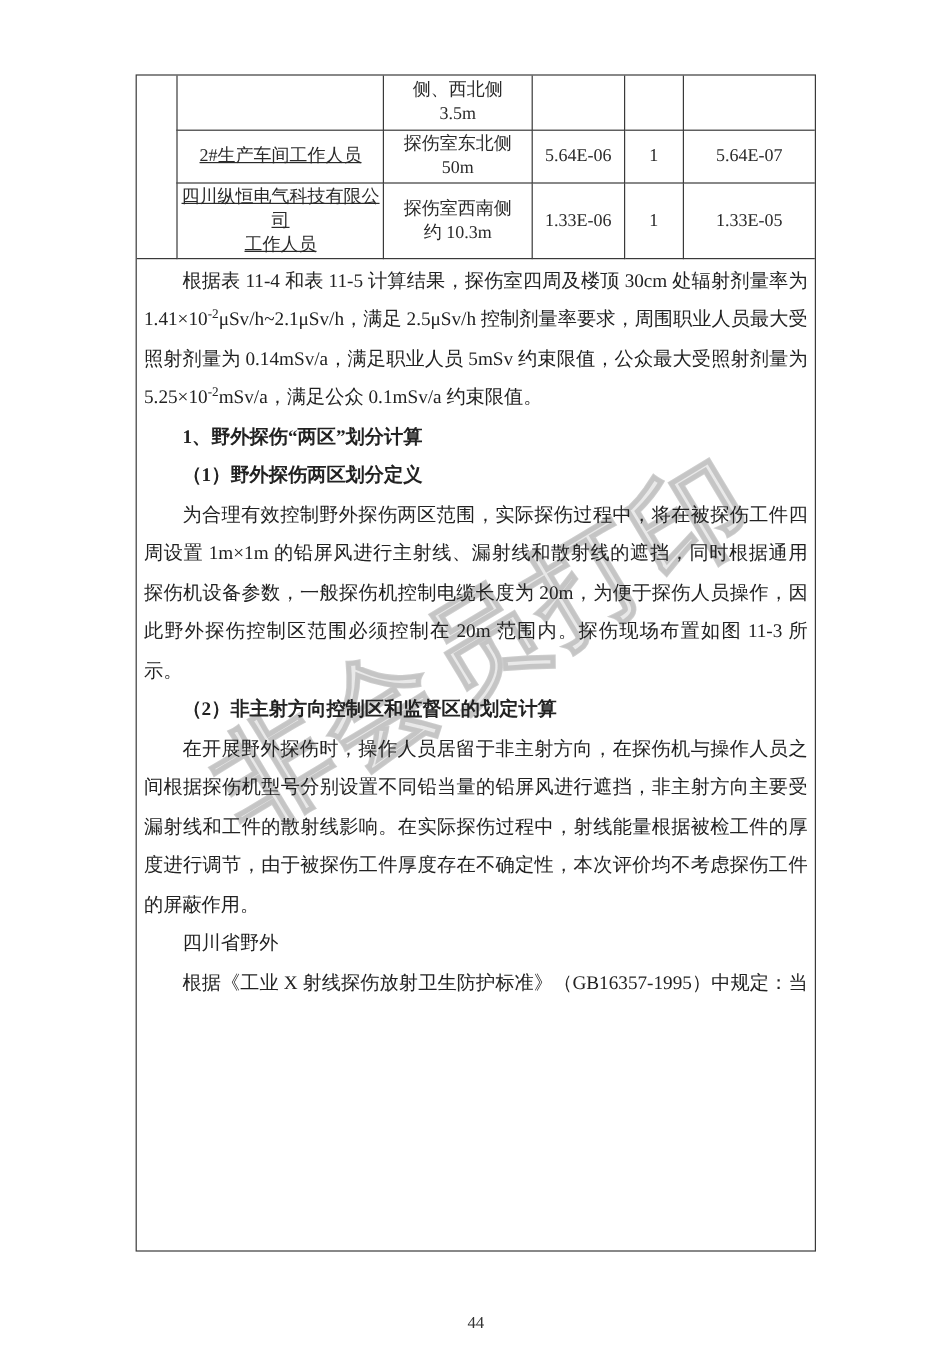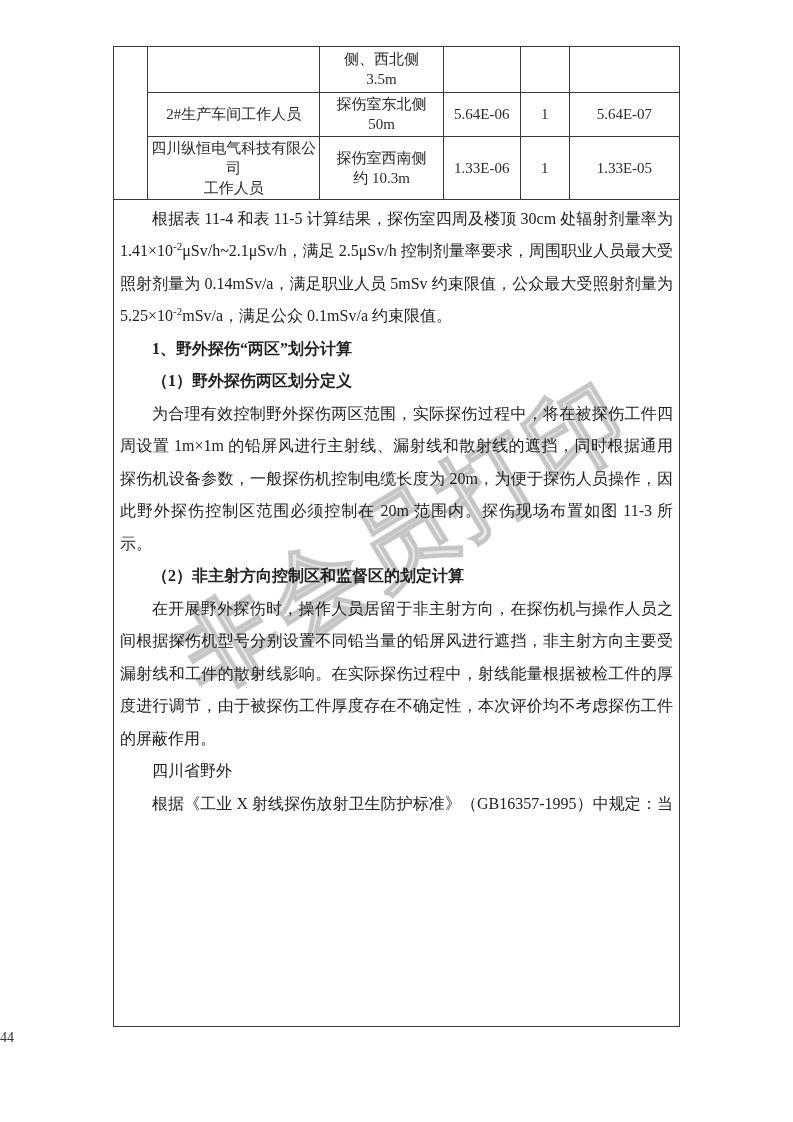--- a/index.html
+++ b/index.html
@@ -28,21 +28,21 @@
     letter-spacing: 6px;
     white-space: nowrap;
     color: rgba(200, 200, 200, 0.40);
     -webkit-text-stroke: 1.5px rgba(178, 178, 178, 0.65);
     z-index: 1;
     pointer-events: none;
   }
   .frame {
     position: absolute;
     left: 113px;
-    top: 46px;
+    top: 62px;
     width: 565px;
     height: 979px;
     border: 1.5px solid #3a3a3a;
     z-index: 2;
     box-sizing: content-box;
   }
   table.dose-table {
     width: 100%;
     border-collapse: collapse;
     table-layout: fixed;
@@ -54,43 +54,43 @@
     text-align: center;
     vertical-align: middle;
     white-space: pre-line;
     line-height: 20px;
     padding: 1px 2px;
   }
   table.dose-table tr { height: 44px; }
   table.dose-table tr.r1 { height: 45px; }
   table.dose-table tr.r3 { height: 41px; }
   table.dose-table td.c0 { border-top: none; }
-  table.dose-table tr td:first-child { border-left: none; }
+  table.dose-table tr td:first-child { border-left: none; text-decoration: underline; }
   table.dose-table tr td:last-child { border-right: none; }
   table.dose-table tr.r1 td { border-top: none; }
   .text-block {
     padding: 3px 6px 0 6px;
     font-size: 16px;
     line-height: 32.5px;
     text-align: justify;
   }
   .text-block p { margin: 0; }
   .indent { text-indent: 2em; }
   .heading { font-weight: bold; text-indent: 2em; }
   .force-justify { text-align-last: justify; }
   sup {
     font-size: 11px;
     line-height: 0;
   }
   .page-number {
     position: absolute;
     left: 0;
     right: 0;
-    top: 1030px;
-    text-align: left;
+    top: 1096px;
+    text-align: center;
     font-size: 14px;
     color: #333333;
     z-index: 2;
   }
 </style>
 </head>
 <body>
 
 <div class="page">
 

